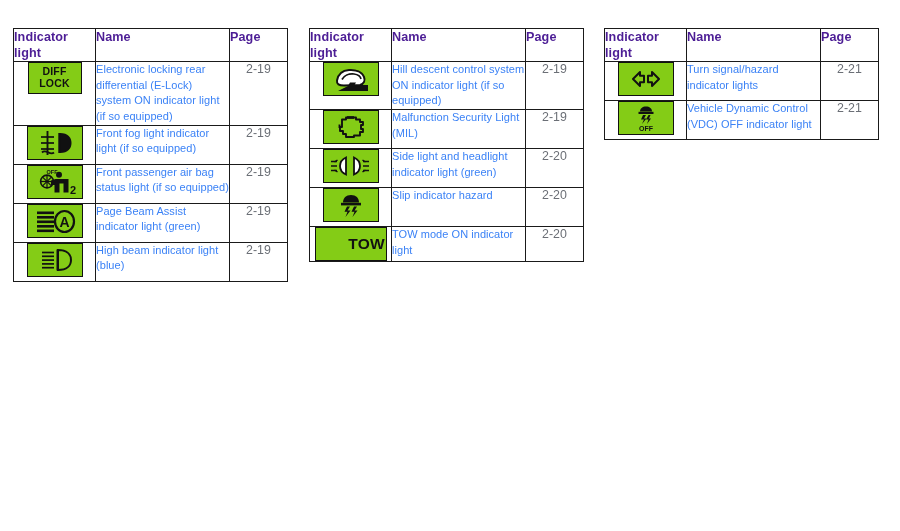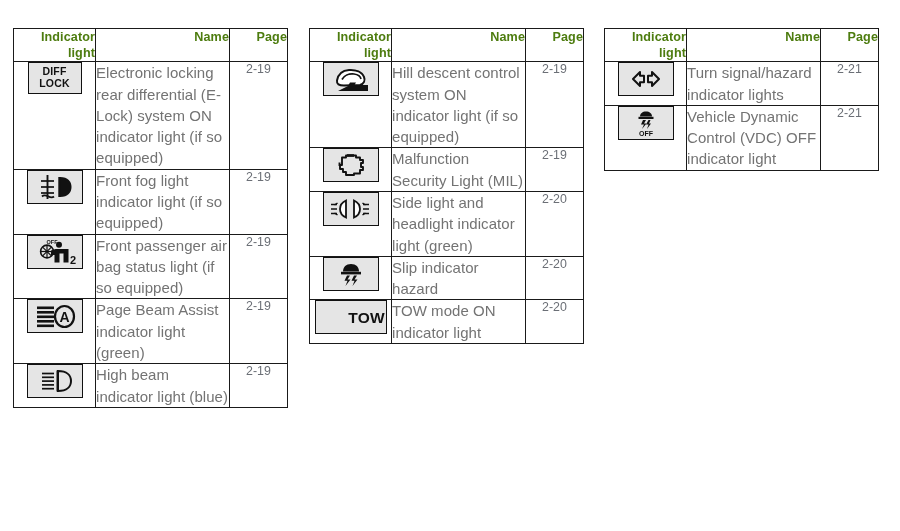--- a/index.html
+++ b/index.html
@@ -44,54 +44,54 @@
   }
   table.itable thead th {
     border-bottom: 1.8px solid #1a1a1a;
   }
 
   col.c-icon { width: 82px; }
   col.c-name { width: 134px; }
   col.c-page { width: 58px; }
 
   .hcell {
-    text-align: right;
+    text-align: left;
     font-weight: bold;
     font-size: 12.6px;
-    color: #4d7c0f;
+    color: #4c1d95;
     line-height: 1.28;
     padding: 7px 2px 8px 2px;
     letter-spacing: .1px;
   }
 
   .icon-cell {
     text-align: center;
     vertical-align: top;
     padding: 11px 2px 10px 2px;
   }
   .name-cell {
-    font-size: 15px;
-    color: #737373;
+    font-size: 11px;
+    color: #3b82f6;
     line-height: 1.42;
     padding: 9px 7px 9px 9px;
     letter-spacing: .05px;
   }
   .page-cell {
     font-size: 12.4px;
     color: #6b6f76;
     text-align: center;
     padding: 9px 2px 9px 2px;
     letter-spacing: .05px;
   }
 
   
   .sym {
     display: inline-block;
     border: 1.6px solid #111;
-    background: #e5e5e5;
+    background: #84cc16;
     box-sizing: border-box;
     position: relative;
   }
   .sym svg { display: block; }
 
   .sym-text {
     font-family: "Liberation Sans", sans-serif;
     font-weight: bold;
     color: #111;
     text-align: center;

